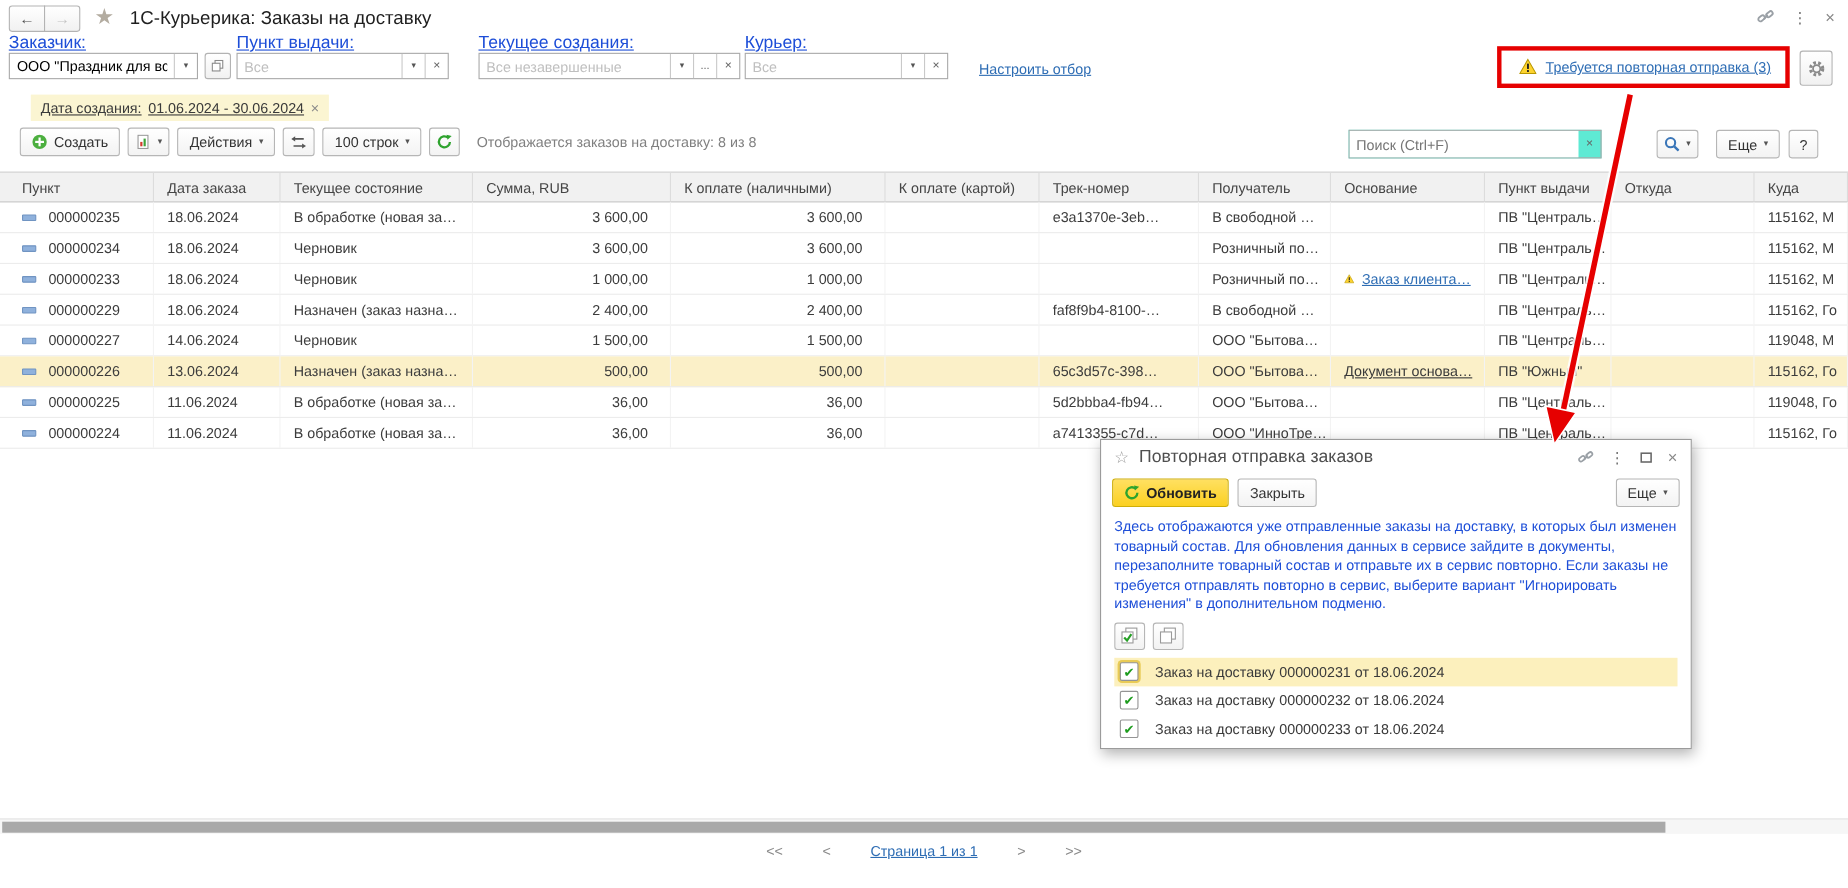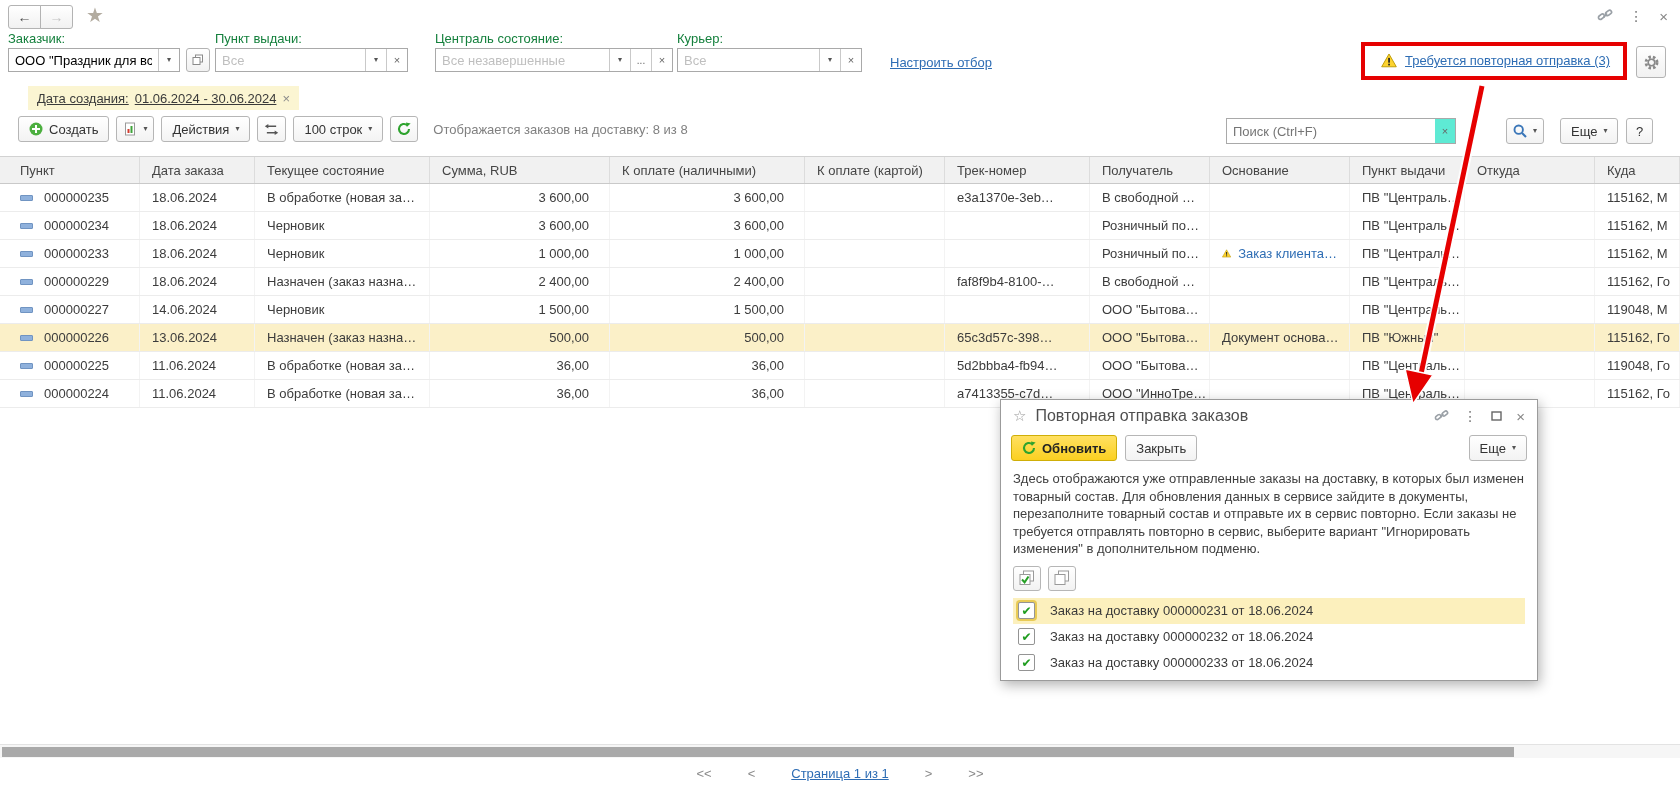--- a/index.html
+++ b/index.html
@@ -15,21 +15,21 @@
   .navbtn:first-child{border-radius:3px 0 0 3px;}
   .navbtn.fwd{border-radius:0 3px 3px 0;margin-left:-1px;color:#c3c3c3;}
   .fav{position:absolute;left:86px;top:3px;font-size:20px;color:#b3aca0;cursor:pointer;}
   .title{position:absolute;left:118px;top:7px;font-size:17px;color:#1e1e1e;white-space:nowrap;}
   .tb-icons{position:absolute;right:12px;top:8px;display:flex;align-items:center;gap:16px;color:#8b8b8b;}
   .tb-icons span{cursor:pointer;line-height:1;}
   .dots{font-size:14px;color:#777;}
   .xclose{font-size:15px;color:#888;}
 
   
-  .flabel{position:absolute;font-size:13px;color:#15803d;white-space:nowrap;}
+  .flabel{position:absolute;font-size:16px;color:#1d4ed8;white-space:nowrap;text-decoration:underline;}
   .field{position:absolute;display:flex;align-items:stretch;height:24px;border:1px solid #a9a9a9;
     background:#fff;box-sizing:border-box;}
   .field input{border:none;outline:none;padding:0 6px;font:13px "Liberation Sans",sans-serif;
     color:#000;flex:1;min-width:0;background:transparent;}
   .field input::placeholder{color:#bfbfbf;}
   .fcell{width:20px;display:flex;align-items:center;justify-content:center;border-left:1px solid #c9c9c9;
     color:#666;cursor:pointer;font-size:11px;flex:0 0 auto;}
   .caret{font-size:8px;color:#555;line-height:1;}
   .sqbtn{position:absolute;width:24px;height:24px;display:flex;align-items:center;justify-content:center;
     background:linear-gradient(#fff,#f1f1f1);border:1px solid #b3b3b3;border-radius:3px;cursor:pointer;
@@ -63,21 +63,21 @@
   .hcell{display:flex;align-items:center;padding:0 12px;border-right:1px solid #dcdcdc;color:#454545;
     overflow:hidden;white-space:nowrap;box-sizing:border-box;cursor:pointer;}
   .hcell:first-child{padding-left:20px;}
   .tbody{position:absolute;left:0;top:184px;width:1680px;}
   .trow{height:28px;border-bottom:1px solid #ececec;cursor:pointer;box-sizing:border-box;}
   .trow.sel{background:#fbf0c8;}
   .tcell{display:flex;align-items:center;gap:7px;padding:0 12px;overflow:hidden;white-space:nowrap;
     border-right:1px solid #f3f3f3;color:#3c3c3c;box-sizing:border-box;}
   .tcell.right{justify-content:flex-end;padding-right:20px;}
   .tcell:first-child{padding-left:20px;gap:11px;}
-  .tcell .lnk{color:#2e6db4;}
+  .tcell .lnk{color:#2e6db4;text-decoration:underline;}
   .tcell .lnk.dark{color:#3a3a3a;}
   .doc-ic{width:11px;height:4px;background:#8fb1dc;border:1px solid #7094c2;border-radius:1px;flex:0 0 auto;}
 
   
   .hscroll{position:absolute;left:0;top:744px;width:1680px;height:14px;background:#f6f6f6;
     border-top:1px solid #e3e3e3;box-sizing:border-box;}
   .hthumb{position:absolute;left:2px;top:2px;width:1512px;height:10px;background:#a9a9a9;}
   .pager{position:absolute;left:0;top:766px;width:1680px;display:flex;justify-content:center;
     align-items:center;gap:36px;color:#8a8a8a;}
   .pager .pg{cursor:pointer;}
@@ -87,21 +87,21 @@
   .dialog{position:absolute;left:1000px;top:399px;width:538px;height:282px;background:#fff;
     border:1px solid #9b9b9b;box-shadow:2px 4px 12px rgba(0,0,0,.3);z-index:30;box-sizing:border-box;}
   .dlg-head{display:flex;align-items:center;height:32px;padding:0 12px;gap:9px;}
   .dlg-star{color:#9a9a9a;font-size:15px;cursor:pointer;}
   .dlg-title{font-size:16px;color:#4f4f4f;flex:1;white-space:nowrap;overflow:hidden;}
   .dlg-hicons{display:flex;align-items:center;gap:14px;color:#666;}
   .dlg-hicons span{cursor:pointer;line-height:1;}
   .dlg-toolbar{display:flex;align-items:center;gap:8px;padding:3px 10px;position:relative;}
   .btn-yellow{background:linear-gradient(#ffe061,#fbd021);border:1px solid #cfae08;font-weight:bold;color:#222;}
   .dlg-more{position:absolute;right:10px;}
-  .dlg-desc{margin:6px 12px 4px;color:#404040;line-height:17.5px;font-size:13px;}
+  .dlg-desc{margin:6px 12px 4px;color:#1d4ed8;line-height:17.5px;font-size:13px;}
   .dlg-selbtns{display:flex;gap:7px;margin:8px 12px 0;}
   .iconbtn{width:28px;height:25px;display:flex;align-items:center;justify-content:center;
     background:linear-gradient(#fff,#f2f2f2);border:1px solid #b6b6b6;border-radius:3px;cursor:pointer;
     box-sizing:border-box;padding:0;}
   .dlg-list{margin:7px 12px 0;}
   .dlg-item{display:flex;align-items:center;gap:15px;height:26px;padding:0 5px;cursor:pointer;}
   .dlg-item.sel{background:#fcf0bd;}
   .cbx{width:15px;height:15px;border:1px solid #949494;background:#fff;display:flex;align-items:center;
     justify-content:center;color:#1e9c1e;font-size:12px;font-weight:bold;border-radius:2px;flex:0 0 auto;}
   .dlg-item.sel .cbx{box-shadow:0 0 0 2px #e9cb56;}
@@ -120,20 +120,21 @@
   <div class="titlebar">
     <div class="navbtns">
       <button class="navbtn">
           <span>←</span>
         </button>
       <button class="navbtn fwd">
           <span>→</span>
         </button>
     </div>
     <span class="fav">★</span>
+    <span class="title">1С-Курьерика: Заказы на доставку</span>
     <span class="tb-icons">
       <span>
         <svg width="16" height="14" viewBox="0 0 16 14">
             <g fill="none" stroke="#9aa0a6" stroke-width="1.7">
               <path d="M6.5 9.5 L10 5.5"></path>
               <rect x="1.2" y="6.8" width="6.4" height="3.8" rx="1.9" transform="rotate(-38 4.4 8.7)"></rect>
               <rect x="8.4" y="3" width="6.4" height="3.8" rx="1.9" transform="rotate(-38 11.6 4.9)"></rect>
             </g>
           </svg>
       </span>
@@ -158,21 +159,21 @@
 
   <div class="flabel" style="left:215px;top:31px">Пункт выдачи:</div>
   <div class="field" style="left:215px;top:48px;width:193px">
     <input placeholder="Все" style="">
     <span class="fcell">
         <span class="caret">▾</span>
       </span>
     <span class="fcell">×</span>
   </div>
 
-  <div class="flabel" style="left:435px;top:31px">Централь состояние:</div>
+  <div class="flabel" style="left:435px;top:31px">Текущее создания:</div>
   <div class="field" style="left:435px;top:48px;width:238px">
     <input placeholder="Все незавершенные" style="">
     <span class="fcell">
         <span class="caret">▾</span>
       </span>
     <span class="fcell" style="font-size:10px">...</span>
     <span class="fcell">×</span>
   </div>
 
   <div class="flabel" style="left:677px;top:31px">Курьер:</div>

